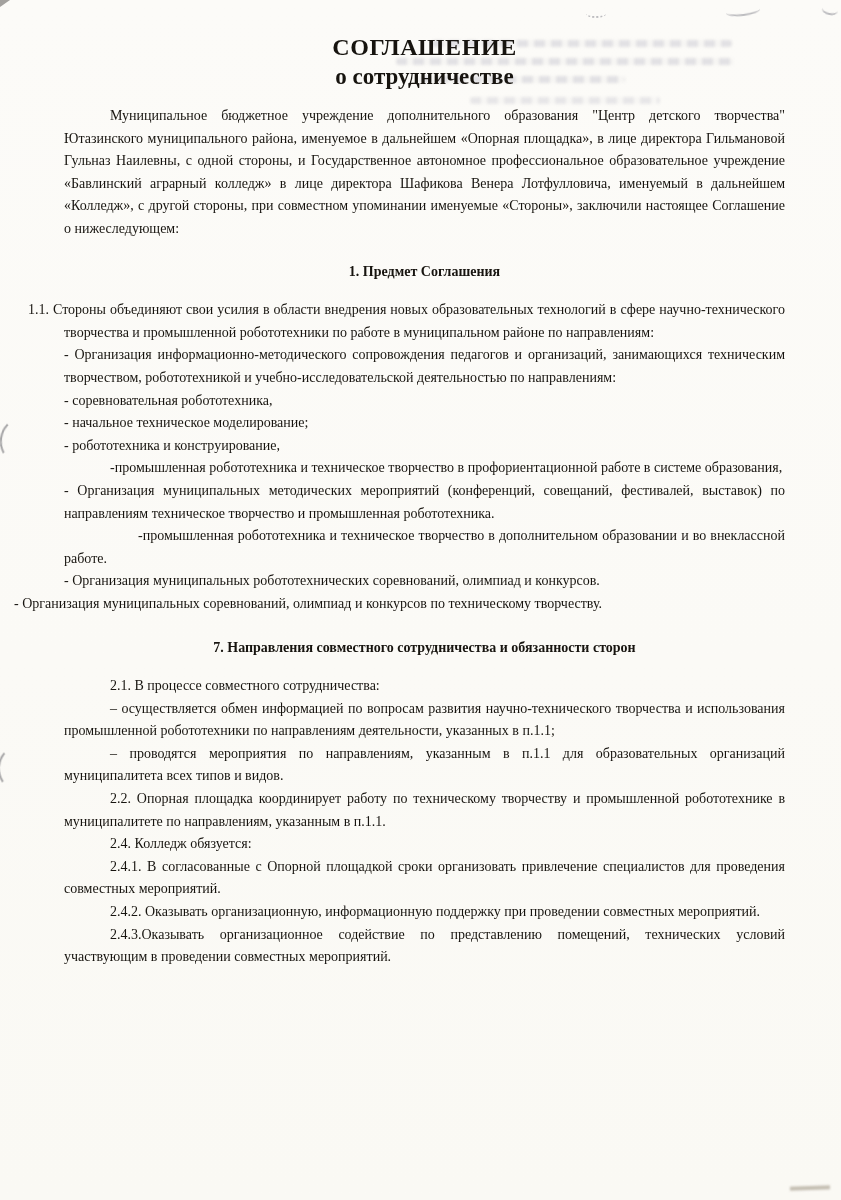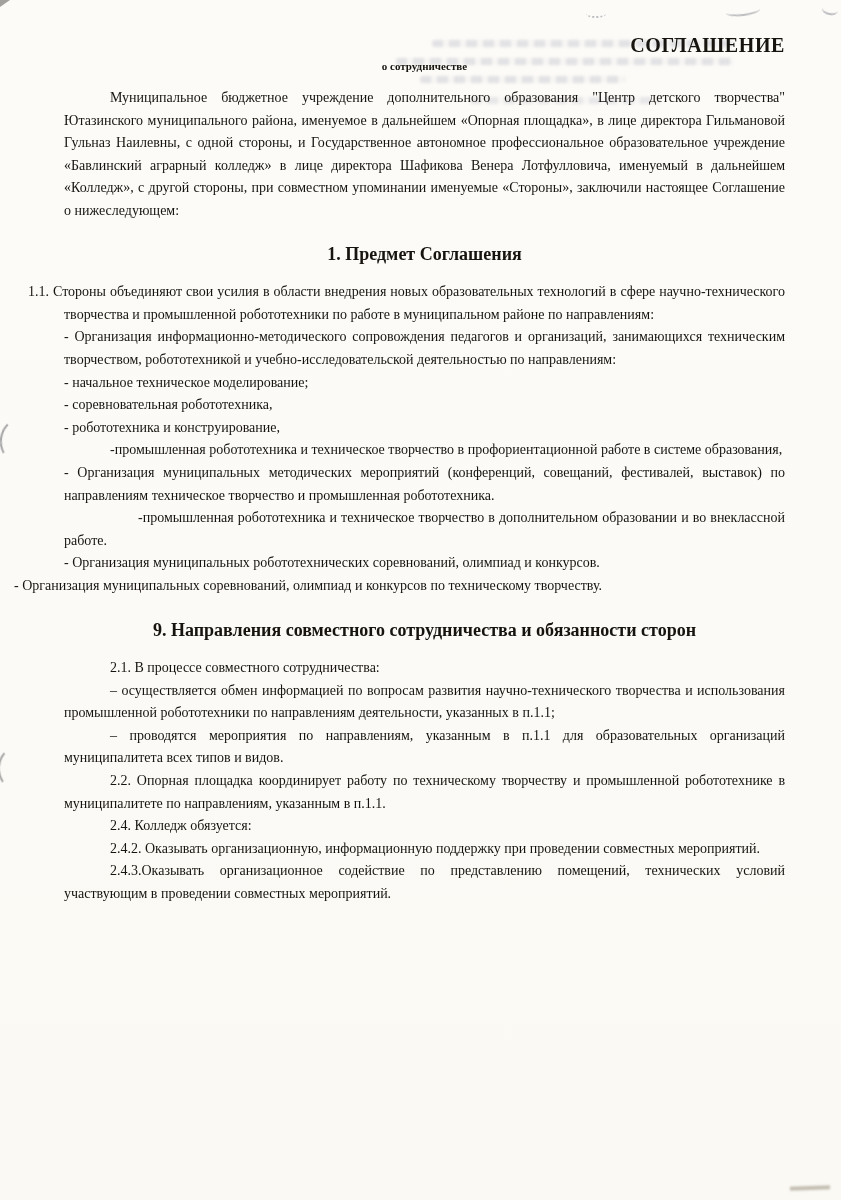--- a/index.html
+++ b/index.html
@@ -17,29 +17,29 @@
     font-family: "Liberation Serif", "DejaVu Serif", serif;
     color: #17140f;
   }
   .content {
     position: absolute;
     left: 64px;
     right: 56px;
     top: 34px;
   }
   .doc-title {
-    text-align: right;
+    text-align: center;
     font-weight: bold;
-    font-size: 20px;
+    font-size: 24px;
     letter-spacing: 0.6px;
   }
   .doc-subtitle {
     text-align: center;
     font-weight: bold;
-    font-size: 11px;
+    font-size: 23px;
     margin-top: 3px;
   }
   .place-date {
     display: flex;
     justify-content: space-between;
     margin-top: 27px;
     font-size: 17.4px;
   }
   p.p, .preamble {
     margin: 0;
@@ -47,21 +47,21 @@
     line-height: 22.6px;
     text-align: justify;
   }
   .preamble {
     margin-top: 15px;
     text-indent: 46px;
   }
   .sec-heading {
     text-align: center;
     font-weight: bold;
-    font-size: 18px;
+    font-size: 14px;
     line-height: 22.6px;
     margin-top: 20px;
     margin-bottom: 16px;
   }
   .sec-heading.second {
     margin-top: 22px;
     margin-bottom: 15px;
   }
   .p11 { margin-left: 84px; text-indent: -36px; }
   .sub1 { margin-left: 110px; text-align: left; }
@@ -143,34 +143,35 @@
     <div class="doc-title">СОГЛАШЕНИЕ</div>
     <div class="doc-subtitle">о сотрудничестве</div>
 
 
     <p class="preamble">Муниципальное бюджетное учреждение дополнительного образования "Центр детского творчества" Ютазинского муниципального района, именуемое в дальнейшем «Опорная площадка», в лице директора Гильмановой Гульназ Наилевны, с одной стороны, и Государственное автономное профессиональное образовательное учреждение «Бавлинский аграрный колледж» в лице директора Шафикова Венера Лотфулловича, именуемый в дальнейшем «Колледж», с другой стороны, при совместном упоминании именуемые «Стороны», заключили настоящее Соглашение о нижеследующем:</p>
 
     <div class="sec-heading">1. Предмет Соглашения</div>
 
     <p class="p p11">1.1. Стороны объединяют свои усилия в области внедрения новых образовательных технологий в сфере научно-технического творчества и промышленной робототехники по работе в муниципальном районе по направлениям:</p>
     <p class="p">- Организация информационно-методического сопровождения педагогов и организаций, занимающихся техническим творчеством, робототехникой и учебно-исследовательской деятельностью по направлениям:</p>
+    <p class="p sub2">- соревновательная робототехника,</p>
     <p class="p sub1">- начальное техническое моделирование;</p>
-    <p class="p sub2">- соревновательная робототехника,</p>
     <p class="p sub2">- робототехника и конструирование,</p>
     <p class="p ind45">-промышленная робототехника и техническое творчество в профориентационной работе в системе образования,</p>
     <p class="p ragged">- Организация муниципальных методических мероприятий (конференций, совещаний, фестивалей, выставок) по направлениям техническое творчество и промышленная робототехника.</p>
     <p class="p ind70">-промышленная робототехника и техническое творчество в дополнительном образовании и во внеклассной работе.</p>
     <p class="p">- Организация муниципальных робототехнических соревнований, олимпиад и конкурсов.</p>
     <p class="p hangout">- Организация муниципальных соревнований, олимпиад и конкурсов по техническому творчеству.</p>
 
-    <div class="sec-heading second">9. Направления совместного сотрудничества и обязанности сторон</div>
+    <div class="sec-heading second">7. Направления совместного сотрудничества и обязанности сторон</div>
 
     <p class="p ind45">2.1. В процессе совместного сотрудничества:</p>
     <p class="p ind45">– осуществляется обмен информацией по вопросам развития научно-технического творчества и использования промышленной робототехники по направлениям деятельности, указанных в п.1.1;</p>
     <p class="p ind45">– проводятся мероприятия по направлениям, указанным в п.1.1 для образовательных организаций муниципалитета всех типов и видов.</p>
     <p class="p ind45">2.2. Опорная площадка координирует работу по техническому творчеству и промышленной робототехнике в муниципалитете по направлениям, указанным в п.1.1.</p>
 
     <p class="p ind45 gap-top">2.4. Колледж обязуется:</p>
+    <p class="p ind45">2.4.1. В согласованные с Опорной площадкой сроки организовать привлечение специалистов для проведения совместных мероприятий.</p>
     <p class="p ind45">2.4.2. Оказывать организационную, информационную поддержку при проведении совместных мероприятий.</p>
     <p class="p ind45">2.4.3.Оказывать организационное содействие по представлению помещений, технических условий участвующим в проведении совместных мероприятий.</p>
 
   </div>
 </div>
 
 </body></html>

